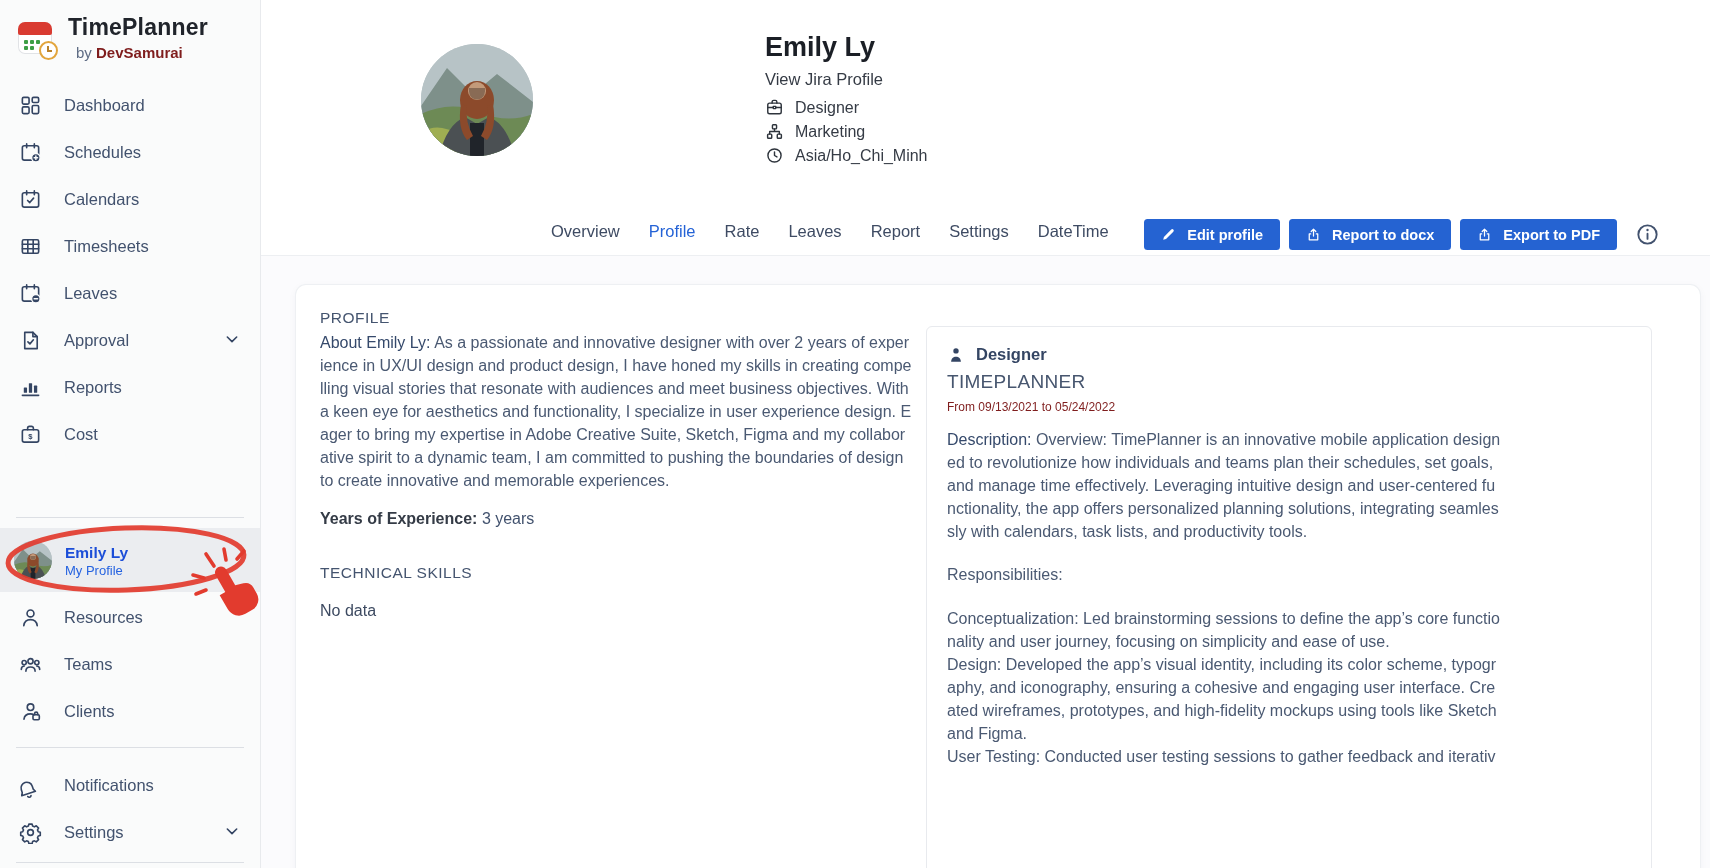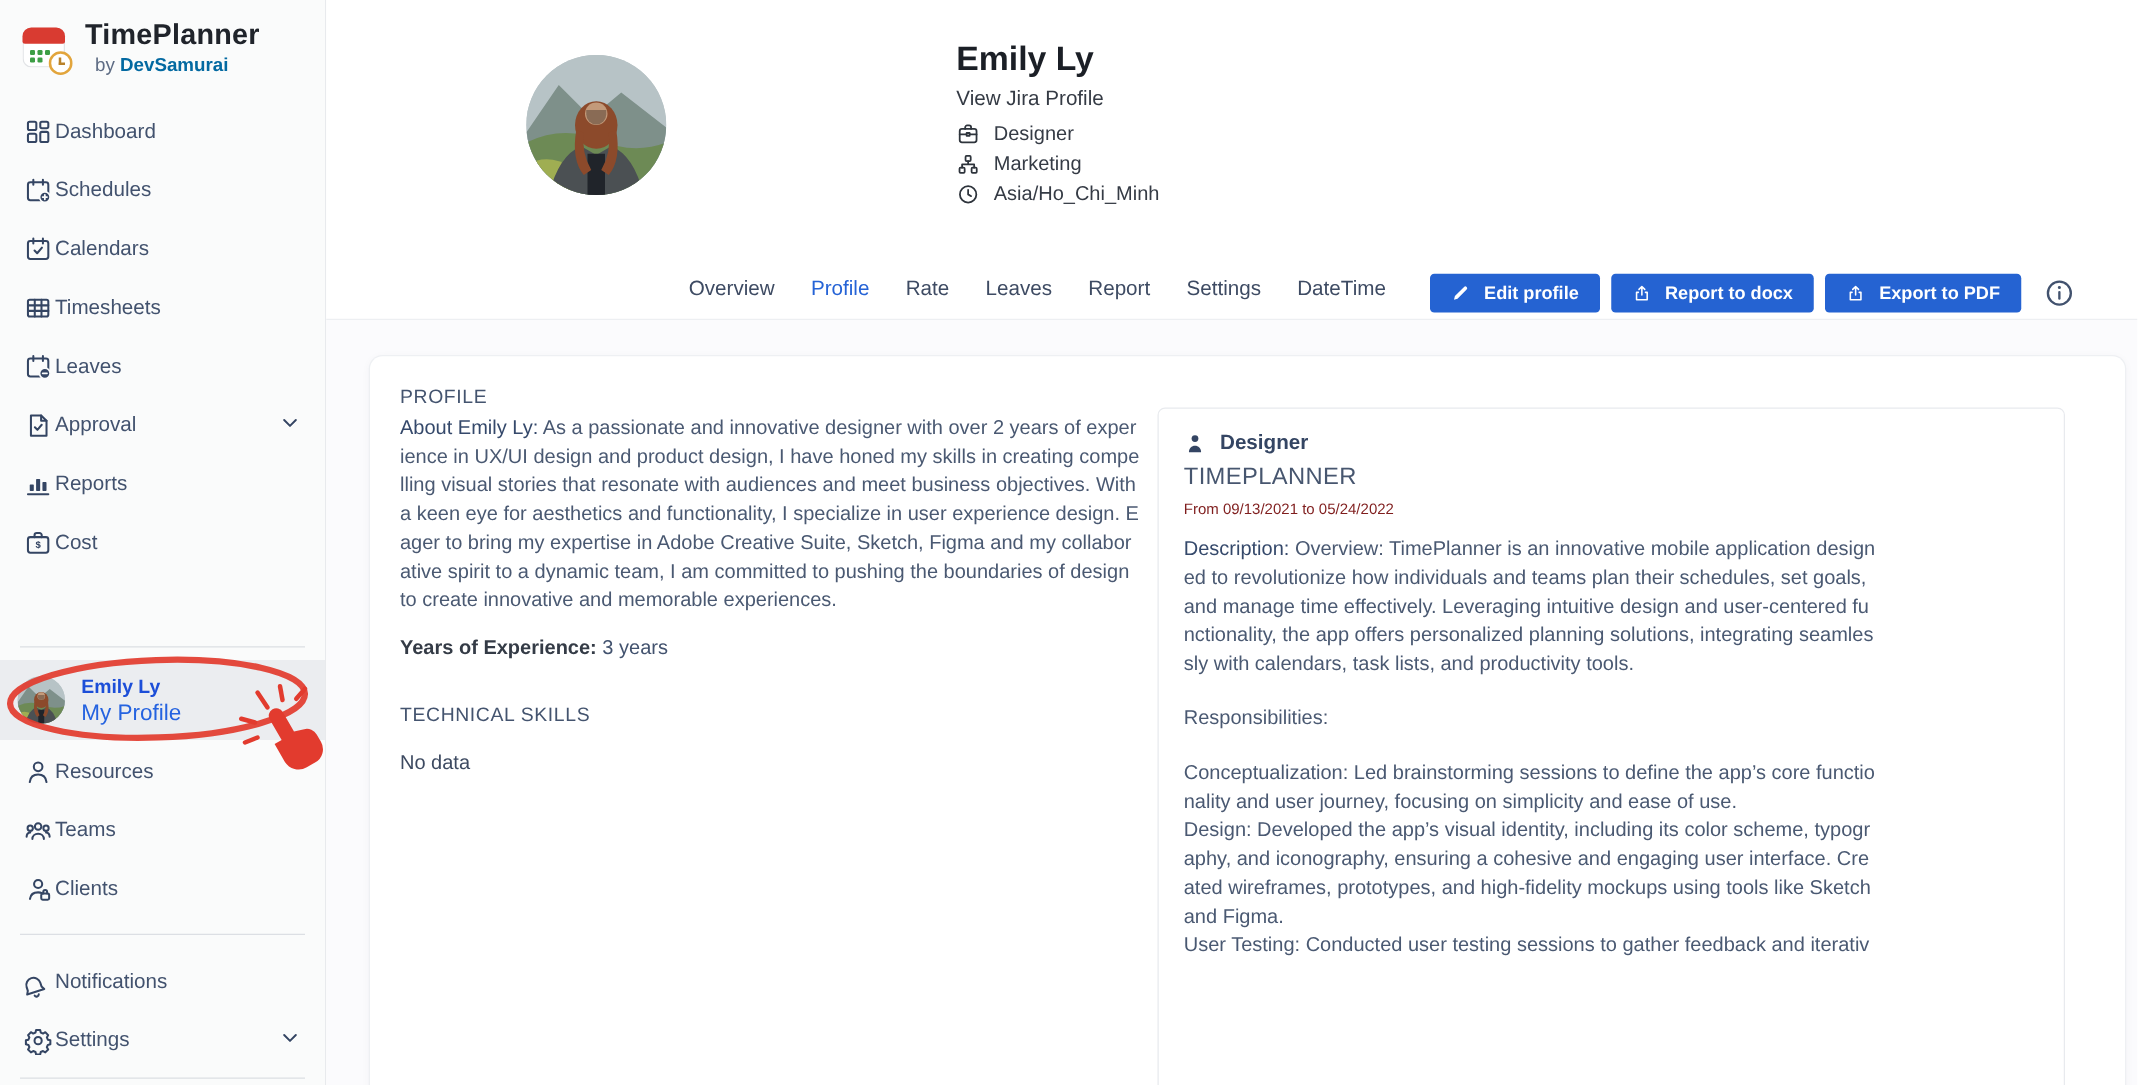--- a/index.html
+++ b/index.html
@@ -16,34 +16,34 @@
             border-radius:7px;box-shadow:inset 0 0 0 1px #e1e3e6}
   .cal-top{position:absolute;left:2px;right:6px;top:4px;height:13px;background:#d93b31;
            border-radius:7px 7px 2px 2px}
   .cal-dot{position:absolute;width:4px;height:4px;background:#3d9e45;border-radius:1px}
   .clockb{position:absolute;right:0;bottom:2px;width:19px;height:19px;border-radius:50%;
           background:#fff;border:2.5px solid #e2a53c}
   .clockb::before{content:"";position:absolute;left:6px;top:3px;width:2px;height:6px;background:#b9822a}
   .clockb::after{content:"";position:absolute;left:6px;top:7px;width:5px;height:2px;background:#b9822a}
   .logo-title{font-size:23px;font-weight:bold;color:#20242b;letter-spacing:.2px}
   .logo-sub{font-size:15px;margin-top:3px;margin-left:8px;color:#5e6c84}
-  .logo-sub b{color:#0369a1}
+  .logo-sub b{color:#7f1d1d}
   .nav{position:absolute;left:0;right:0}
-  .nav-item{display:flex;align-items:center;height:47px;padding:0 20px 0 19px;gap:2px;cursor:pointer}
+  .nav-item{display:flex;align-items:center;height:47px;padding:0 20px 0 19px;gap:22px;cursor:pointer}
   .nav-item .lbl{font-size:16.5px;color:#42526e}
   .nav-item svg{width:23px;height:23px;color:#344563;flex:0 0 auto}
   .chev{margin-left:auto;color:#42526e}
   .chev svg{width:16px;height:16px}
   .sb-divider{position:absolute;left:16px;right:16px;height:1px;background:#dcdfe4}
   .profile-item{position:absolute;left:0;right:0;top:528px;height:64px;background:#ebedf0;
                 display:flex;align-items:center;gap:13px;padding:0 14px;cursor:pointer}
   .avatar-sm{width:38px;height:38px;border-radius:50%;overflow:hidden;flex:0 0 auto;background:#b7c3c6}
   .avatar-sm svg{display:block;width:38px;height:38px}
   .p-name{font-size:15.5px;font-weight:bold;color:#1c4ed8;line-height:21px}
-  .p-sub{font-size:18px;color:#2563e0}
+  .p-sub{font-size:13px;color:#2563e0}
   .annot-ellipse{position:absolute;left:2px;top:-7px;width:252px;height:78px;pointer-events:none}
   .annot-hand{position:absolute;right:-12px;top:16px;width:84px;height:92px;pointer-events:none}
 
   
   .main-header{position:absolute;left:261px;top:0;width:1449px;height:256px;background:#fff}
   .avatar-big{position:absolute;left:160px;top:44px;width:112px;height:112px;border-radius:50%;
               overflow:hidden;background:#b7c3c6}
   .avatar-big svg{display:block;width:112px;height:112px}
   .h-name{position:absolute;left:504px;top:32px;font-size:27px;font-weight:bold;color:#1b1f26}
   .h-link{position:absolute;left:504px;top:70px;font-size:16.5px;color:#353b45;cursor:pointer}

